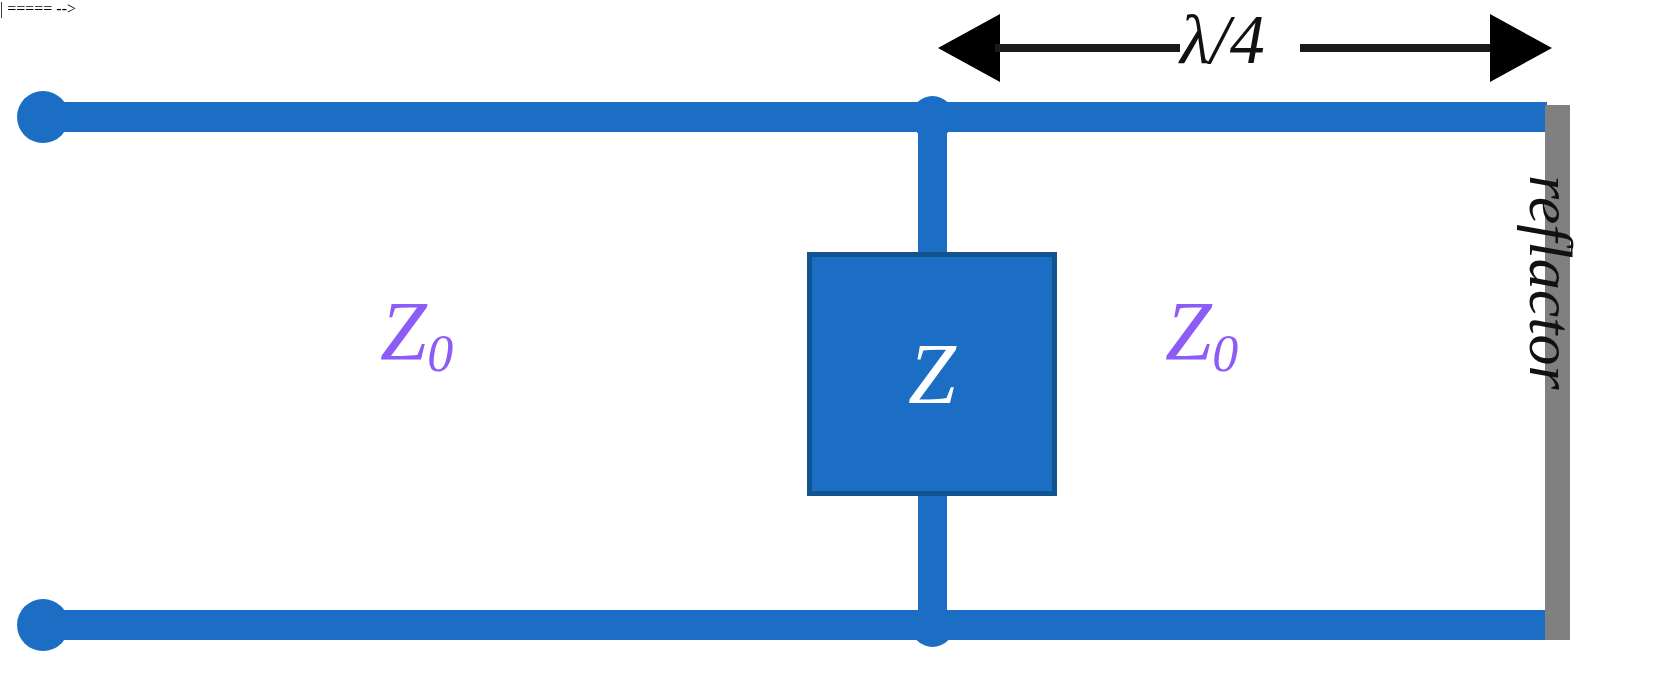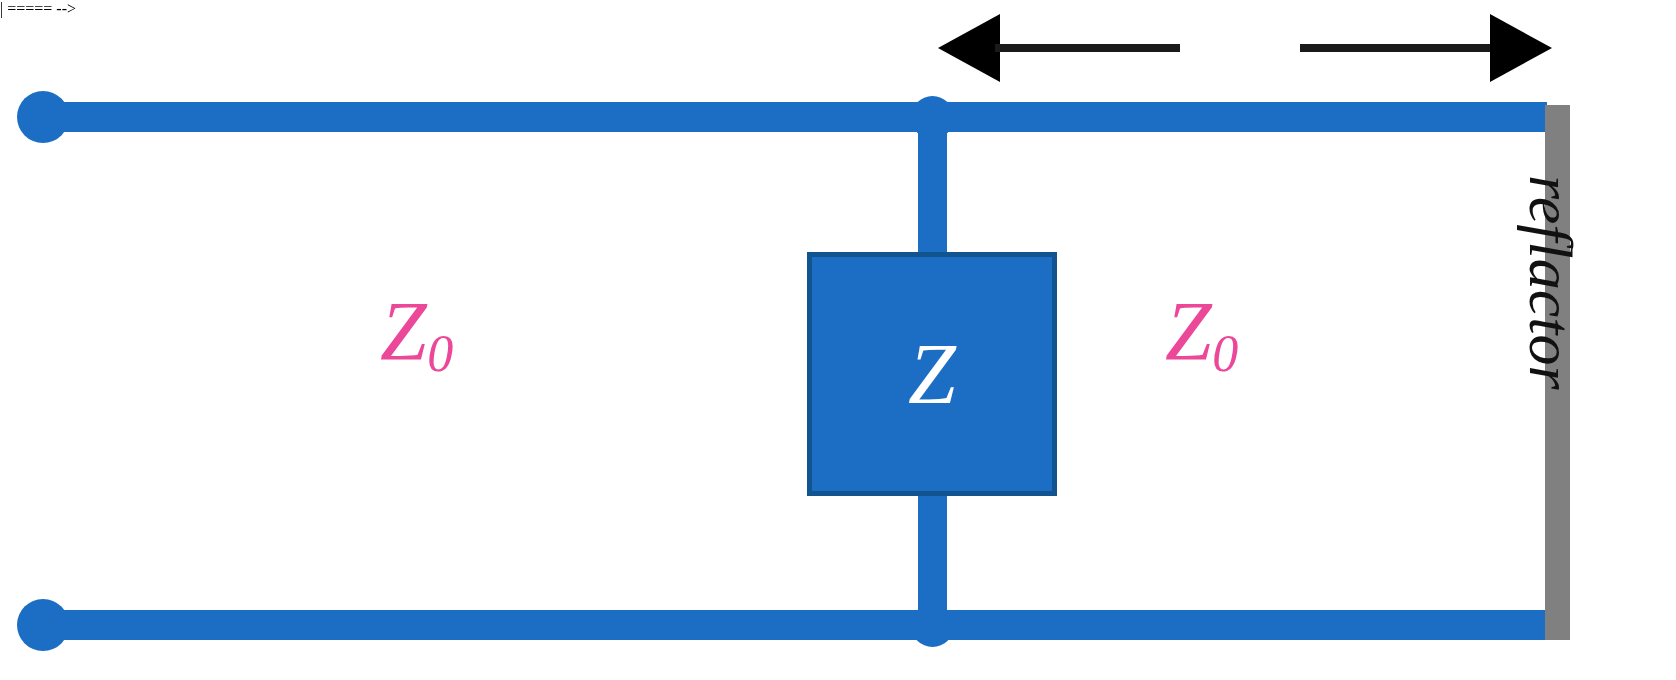--- a/index.html
+++ b/index.html
@@ -39,21 +39,21 @@
   .zbox-label {
     color: #ffffff;
     font-family: "Liberation Serif", serif;
     font-style: italic;
     font-size: 86px;
     line-height: 1;
     user-select: none;
   }
   .z0label {
     position: absolute;
-    color: #ec4899;
+    color: #8b5cf6;
     font-family: "Liberation Serif", serif;
     font-style: italic;
     font-size: 84px;
     line-height: 1;
     white-space: nowrap;
     user-select: none;
   }
   .z0label sub {
     font-size: 0.62em;
     font-style: italic;
@@ -109,20 +109,21 @@
   }
 </style>
 </head>
 <body>
 
 <div id="canvas">
 
   | ===== --&gt;
   <div class="arrowhead left" style="left:938px; top:14px;"></div>
   <div class="dim-line" style="left:995px; top:44px; width:185px; height:8px;"></div>
+  <div class="dim-label" style="left:1180px; top:5px;">λ/4</div>
   <div class="dim-line" style="left:1300px; top:44px; width:192px; height:8px;"></div>
   <div class="arrowhead right" style="left:1490px; top:14px;"></div>
 
   
   <div class="wire" style="left:43px; top:102px; width:1504px; height:30px;"></div>
 
   
   <div class="wire" style="left:43px; top:610px; width:1504px; height:30px;"></div>
 
   

